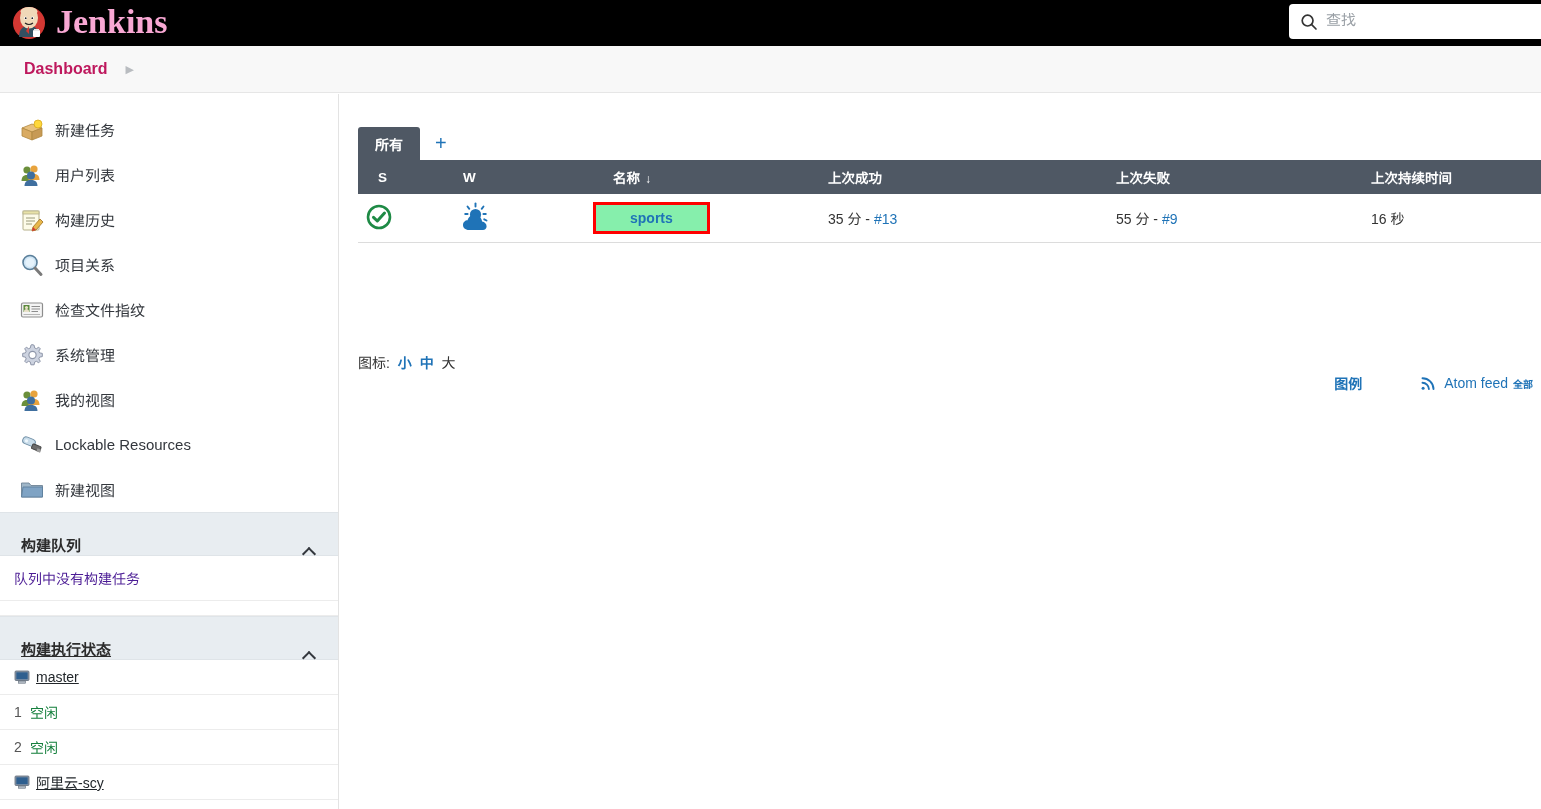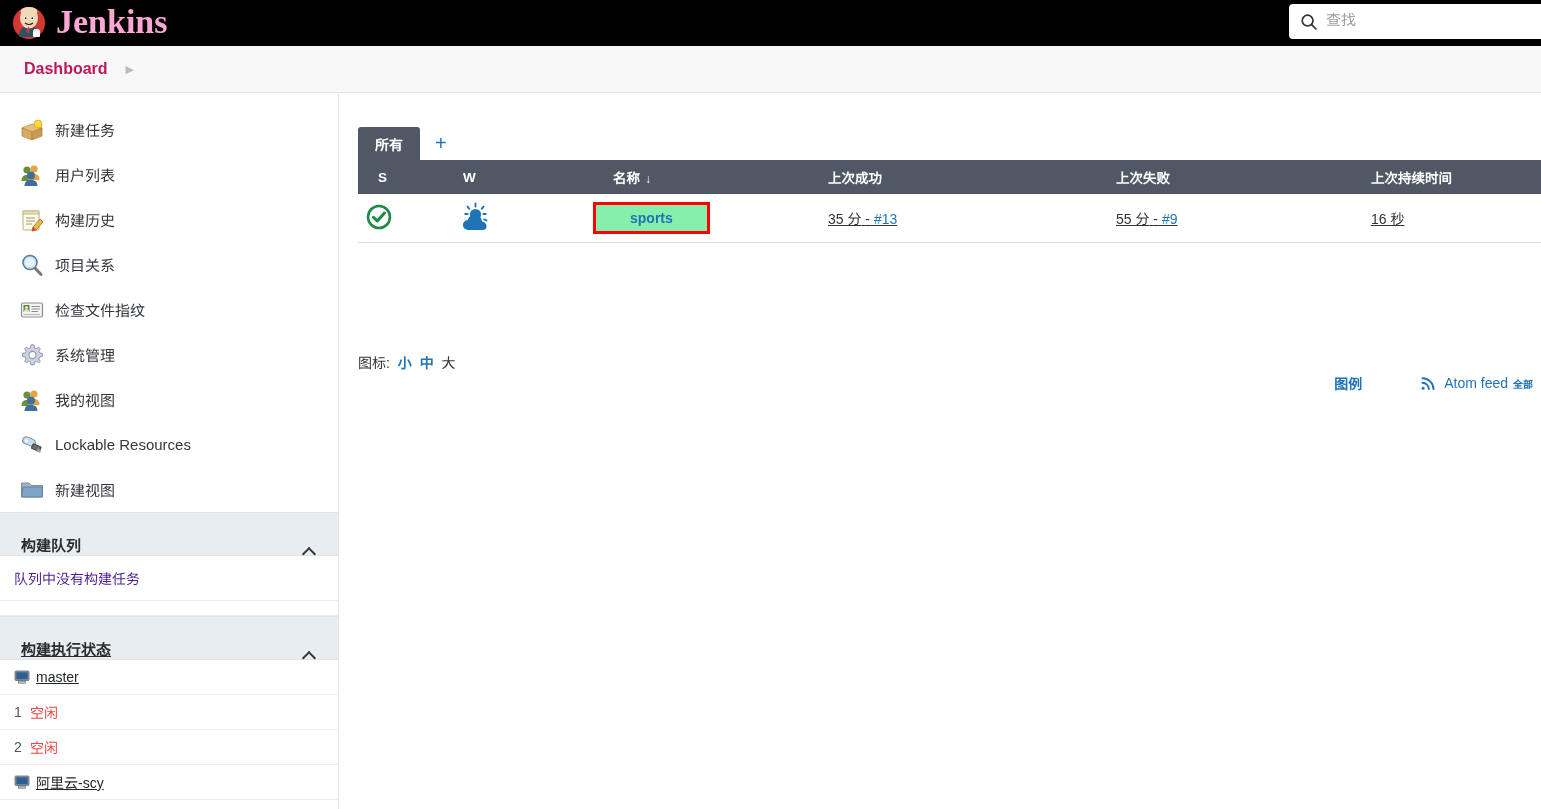--- a/index.html
+++ b/index.html
@@ -200,21 +200,21 @@
   }
   .exec-row .node-link {
     color: #22272b;
     text-decoration: underline;
     font-size: 14px;
   }
   .exec-row .idx {
     width: 16px;
     color: #555;
   }
-  .exec-row .state { color: #ef4444; }
+  .exec-row .state { color: #15803d; }
 
   
   .main {
     position: absolute;
     top: 94px;
     left: 340px;
     width: 1201px;
     height: 715px;
     background: #ffffff;
     overflow: hidden;
@@ -270,21 +270,21 @@
     padding-left: 20px;
   }
   table.jobs tbody td {
     height: 48px;
     border-bottom: 1px solid #dcdcdc;
     font-size: 14px;
     color: #333;
     padding: 0;
     vertical-align: middle;
   }
-  table.jobs tbody td .cell { padding-left: 20px; text-decoration: underline; }
+  table.jobs tbody td .cell { padding-left: 20px; }
   .col-s { width: 85px; }
   .col-w { width: 150px; }
   .col-name { width: 215px; }
   .col-lastsuccess { width: 288px; }
   .col-lastfail { width: 255px; }
   .col-duration { width: 227px; }
 
   .sort-arrow { margin-left: 5px; font-size: 12px; }
 
   .status-ball {

